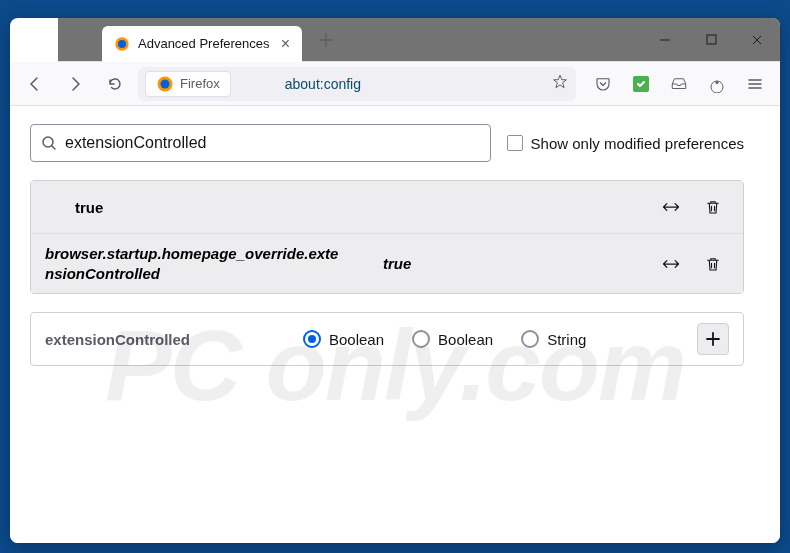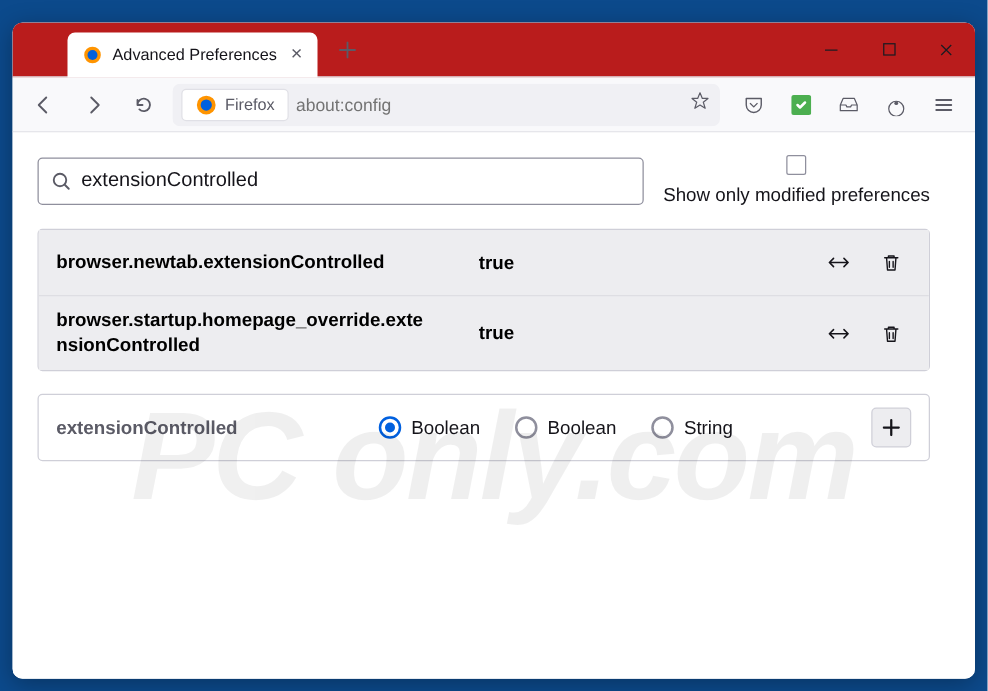--- a/index.html
+++ b/index.html
@@ -18,22 +18,23 @@
   border-radius: 8px;
   box-shadow: 0 4px 20px rgba(0,0,0,0.3);
   display: flex;
   flex-direction: column;
   overflow: hidden;
 }
 .titlebar {
   height: 44px;
   display: flex;
   align-items: center;
-  background: #b91c1c;
+  background: #737373;
   border-bottom: 1px solid #e0e0e6;
+  margin-left: 48px;
 }
 .tab {
   display: flex;
   align-items: center;
   gap: 8px;
   background: #fff;
   height: 36px;
   margin-top: 8px;
   margin-left: 44px;
   padding: 0 12px;
@@ -61,38 +62,38 @@
   border-bottom:1px solid #e0e0e6;
 }
 .nav-btn { width:34px; height:34px; display:flex; align-items:center; justify-content:center; color:#5b5b66; border-radius:4px; cursor:pointer;}
 .addressbar {
   flex:1; height:34px; background:#f0f0f4; border-radius:6px;
   display:flex; align-items:center; padding:0 6px; gap:6px;
   border:1px solid transparent;
 }
 .addr-identity { display:flex; align-items:center; gap:6px; font-size:13px; color:#5b5b66; background:#fff; padding:3px 10px; border-radius:4px; border:1px solid #e0e0e6;}
 .addr-identity .fxlogo { width:18px; height:18px; }
-.addr-url { font-size:14px; color:#737373; }
+.addr-url { font-size:14px; color:#0c4a6e;margin-left:48px; }
 .addr-star { margin-left:auto; color:#5b5b66; }
 .toolbar-icons { display:flex; gap:4px; margin-left:4px;}
 .tb-icon { width:34px; height:34px; display:flex; align-items:center; justify-content:center; color:#5b5b66; cursor:pointer; border-radius:4px;}
 .content { flex:1; padding: 18px 36px 0 20px; background:#fff; position:relative; overflow:hidden;}
 .search-row { display:flex; gap:16px; align-items:center; margin-bottom:18px;}
 .search-box {
   flex:1; height:38px; border:1px solid #8f8f9d; border-radius:4px;
   display:flex; align-items:center; padding:0 10px; gap:8px;
 }
 .search-box input { border:none; outline:none; font-size:16px; flex:1; background:transparent; color:#15141a;}
 .search-box svg { color:#5b5b66; }
-.checkbox-lbl { display:flex; align-items:center; gap:8px; font-size:15px; color:#15141a; cursor:pointer;flex-direction:column;}
+.checkbox-lbl { display:flex; align-items:center; gap:8px; font-size:15px; color:#15141a; cursor:pointer;}
 .checkbox-box { width:16px; height:16px; border:1px solid #8f8f9d; border-radius:2px; }
 .pref-table { border:1px solid #cfcfd8; border-radius:4px; margin-bottom:18px;}
 .pref-row { display:flex; align-items:center; padding:10px 14px; gap:8px; font-size:15px; }
 .pref-row.modified { background:#ededf0; font-weight:700; }
-.pref-row + .pref-row { border-top:1px solid #dedee3; }
+.pref-row + .pref-row { border-top:1px solid #dedee3;font-style:italic; }
 .pref-name { width:300px; word-break:break-word; line-height:1.3; }
 .pref-value { width:120px;margin-left:30px; }
 .pref-actions { margin-left:auto; display:flex; gap:10px; }
 .pref-action-btn { width:32px; height:32px; display:flex; align-items:center; justify-content:center; border-radius:4px; cursor:pointer; color:#15141a;}
 .add-row { border:1px solid #cfcfd8; border-radius:4px; display:flex; align-items:center; padding:10px 14px; gap:18px; font-size:15px; color:#5b5b66;}
 .add-name { width:240px; font-weight:700; }
 .radio-group { display:flex; gap:28px; flex:1; }
 .radio-opt { display:flex; align-items:flex-end; gap:8px; color:#15141a; cursor:pointer;}
 .radio-circle { width:18px; height:18px; border:2px solid #8f8f9d; border-radius:50%; position:relative;}
 .radio-opt.selected .radio-circle { border-color:#0060df; }
@@ -215,21 +216,20 @@
         <input type="text" value="extensionControlled" style="">
       </div>
       <label class="checkbox-lbl">
         <span class="checkbox-box"></span>
         <span>Show only modified preferences</span>
       </label>
     </div>
 
     <div class="pref-table">
       <div class="pref-row modified">
-        <div class="pref-name">browser.newtab.extensionControlled</div>
         <div class="pref-value">true</div>
         <div class="pref-actions">
           <div class="pref-action-btn">
               <svg width="20" height="20" viewBox="0 0 24 24">
                 <path d="M7 8l-4 4 4 4M17 8l4 4-4 4M3 12h18" stroke="currentColor" fill="none" stroke-width="1.5" stroke-linecap="round" stroke-linejoin="round"></path>
               </svg>
             </div>
           <div class="pref-action-btn">
               <svg width="18" height="18" viewBox="0 0 24 24">
                 <path d="M5 7h14M9 7V5h6v2M7 7l1 13h8l1-13M10 11v6M14 11v6" stroke="currentColor" fill="none" stroke-width="1.5" stroke-linecap="round" stroke-linejoin="round"></path>

